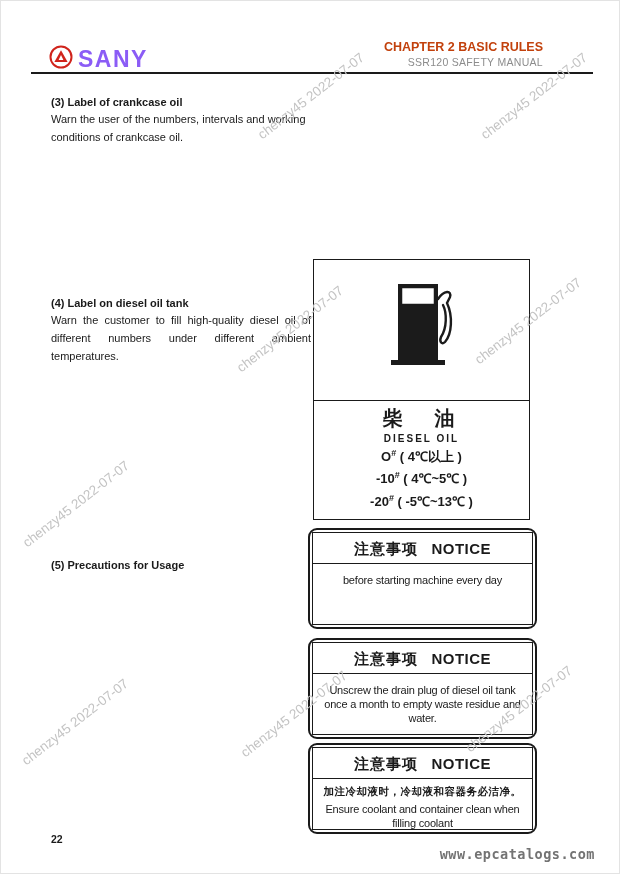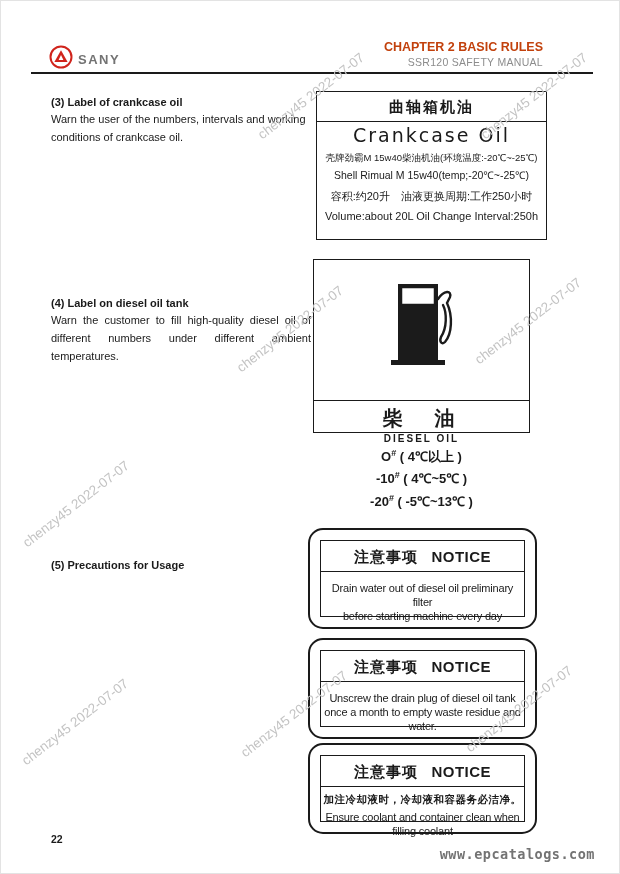--- a/index.html
+++ b/index.html
@@ -8,21 +8,21 @@
 
   
   .wm{position:absolute;color:#c3c3c3;font-size:13.5px;white-space:nowrap;z-index:6;
       transform:translate(-50%,-50%) rotate(-38deg);pointer-events:none;}
   .wm1{left:310px;top:95px;} .wm2{left:533px;top:95px;}
   .wm3{left:75px; top:503px;}.wm4{left:289px;top:328px;}.wm5{left:527px;top:320px;}
   .wm6{left:74px; top:721px;}.wm7{left:293px;top:713px;}.wm8{left:518px;top:708px;}
 
   
   .logo{position:absolute;left:48px;top:44px;display:flex;align-items:center;gap:5px;}
-  .logo-text{font-size:13px;font-weight:bold;color:#737373;letter-spacing:1.5px;}
+  .logo-text{font-size:23px;font-weight:bold;color:#8b5cf6;letter-spacing:1.5px;}
   .chapter-block{position:absolute;right:76px;top:39px;text-align:right;}
   .chapter-title{font-size:12.5px;font-weight:bold;color:#c2410c;}
   .manual-subtitle{font-size:10.5px;color:#8c8c8c;margin-top:2px;letter-spacing:0.3px;}
   .header-rule{position:absolute;left:30px;top:71px;width:562px;height:2px;background:#1a1a1a;}
 
   
   .sec-title{position:absolute;left:50px;font-size:11px;font-weight:bold;text-align:right;}
   .sec-body{position:absolute;left:50px;width:260px;font-size:11px;line-height:18px;}
   .t3{top:95px;} .b3{top:109px;}
   .t4{top:296px;} .b4{top:310px;text-align:justify;}
@@ -33,32 +33,32 @@
         box-sizing:border-box;background:#fff;z-index:2;}
   .box1-title{height:29px;line-height:30px;text-align:center;font-weight:bold;font-size:15px;
               border-bottom:1px solid #1a1a1a;letter-spacing:2px;}
   .box1-en{text-align:center;font-size:19px;margin-top:2px;letter-spacing:2px;font-family:"DejaVu Sans",sans-serif;}
   .box1-l1cn{text-align:center;font-size:9.5px;margin-top:6px;white-space:nowrap;}
   .box1-l1en{text-align:center;font-size:10.5px;margin-top:3px;white-space:nowrap;}
   .box1-l2cn{text-align:center;font-size:11px;margin-top:7px;}
   .box1-l2en{text-align:center;font-size:11px;margin-top:6px;}
 
   
-  .box2{position:absolute;left:312px;top:258px;width:217px;height:174px;border:1px solid #1a1a1a;
+  .box2{position:absolute;left:312px;top:258px;width:217px;height:261px;border:1px solid #1a1a1a;
         box-sizing:border-box;background:#fff;z-index:2;}
   .box2-icon-area{height:141px;border-bottom:1px solid #1a1a1a;display:flex;align-items:center;justify-content:center;box-sizing:border-box;}
   .box2-text{text-align:center;padding-top:4px;}
   .diesel-cn{font-size:20px;font-weight:bold;letter-spacing:6px;}
   .diesel-en{font-size:10px;font-weight:bold;letter-spacing:2px;margin-top:1px;}
   .grade{font-size:13px;font-weight:600;line-height:18px;}
   .grade sup{font-size:9px;}
 
   
-  .notice{position:absolute;left:307px;width:229px;border:2px solid #1a1a1a;border-radius:15px;
-          padding:10px;box-sizing:border-box;background:#fff;z-index:2;}
+  .notice{position:absolute;left:307px;width:229px;border:2px solid #1a1a1a;border-radius:9px;
+          padding:2px;box-sizing:border-box;background:#fff;z-index:2;}
   .n1{top:527px;height:101px;} .n2{top:637px;height:101px;} .n3{top:742px;height:91px;}
   .notice-inner{border:1px solid #1a1a1a;height:100%;box-sizing:border-box;}
   .notice-head{height:30px;line-height:31px;text-align:center;border-bottom:1px solid #1a1a1a;font-weight:bold;}
   .notice-head .hcn{font-size:15px;letter-spacing:1px;}
   .notice-head .hen{font-size:15px;margin-left:9px;letter-spacing:0.5px;}
   .notice-body{text-align:center;padding-top:6px;}
   .notice-cn{font-size:10.5px;font-weight:bold;letter-spacing:0.5px;}
   .notice-en{font-size:11px;margin-top:3px;line-height:14px;letter-spacing:-0.2px;}
 
   
@@ -97,28 +97,20 @@
   <div class="header-rule"></div>
 
   <div class="sec-title t3">(3) Label of crankcase oil</div>
   <div class="sec-body b3">Warn the user of the numbers, intervals and working conditions of crankcase oil.</div>
 
   <div class="sec-title t4">(4) Label on diesel oil tank</div>
   <div class="sec-body b4">Warn the customer to fill high-quality diesel oil of different numbers under different ambient temperatures.</div>
 
   <div class="sec-title t5">(5) Precautions for Usage</div>
 
-  <div class="box1">
-    <div class="box1-title">曲轴箱机油</div>
-    <div class="box1-en">Crankcase Oil</div>
-    <div class="box1-l1cn">壳牌劲霸M 15w40柴油机油(环境温度:-20℃~-25℃)</div>
-    <div class="box1-l1en">Shell Rimual M 15w40(temp;-20℃~-25℃)</div>
-    <div class="box1-l2cn">容积:约20升　油液更换周期:工作250小时</div>
-    <div class="box1-l2en">Volume:about 20L  Oil Change Interval:250h</div>
-  </div>
 
   <div class="box2">
     <div class="box2-icon-area">
       <span>
         <svg width="66" height="92" viewBox="0 0 66 92">
           <rect x="9" y="2" width="40" height="76" fill="#1b1b1b"></rect>
           <rect x="12.5" y="5.5" width="33" height="17" fill="#ffffff" stroke="#1b1b1b" stroke-width="1.5"></rect>
           <rect x="2" y="78" width="54" height="5" fill="#1b1b1b"></rect>
           <path d="M49 17 C55 8 63 8 61 15 L58 21 C64 34 63 52 56 60 C53 63 50 60 52 55 C58 46 58 31 54 23" fill="none" stroke="#1b1b1b" stroke-width="2.4" stroke-linecap="round"></path>
         </svg>
@@ -134,21 +126,20 @@
   </div>
 
   <div class="notice n1">
     <div class="notice-inner">
       <div class="notice-head">
         <span class="hcn">注意事项</span>
         <span class="hen">NOTICE</span>
       </div>
       <div class="notice-body">
         <div class="notice-en">
-          <div>Drain water out of diesel oil preliminary filter</div>
           <div>before starting machine every day</div>
         </div>
       </div>
     </div>
   </div>
 
   <div class="notice n2">
     <div class="notice-inner">
       <div class="notice-head">
         <span class="hcn">注意事项</span>

